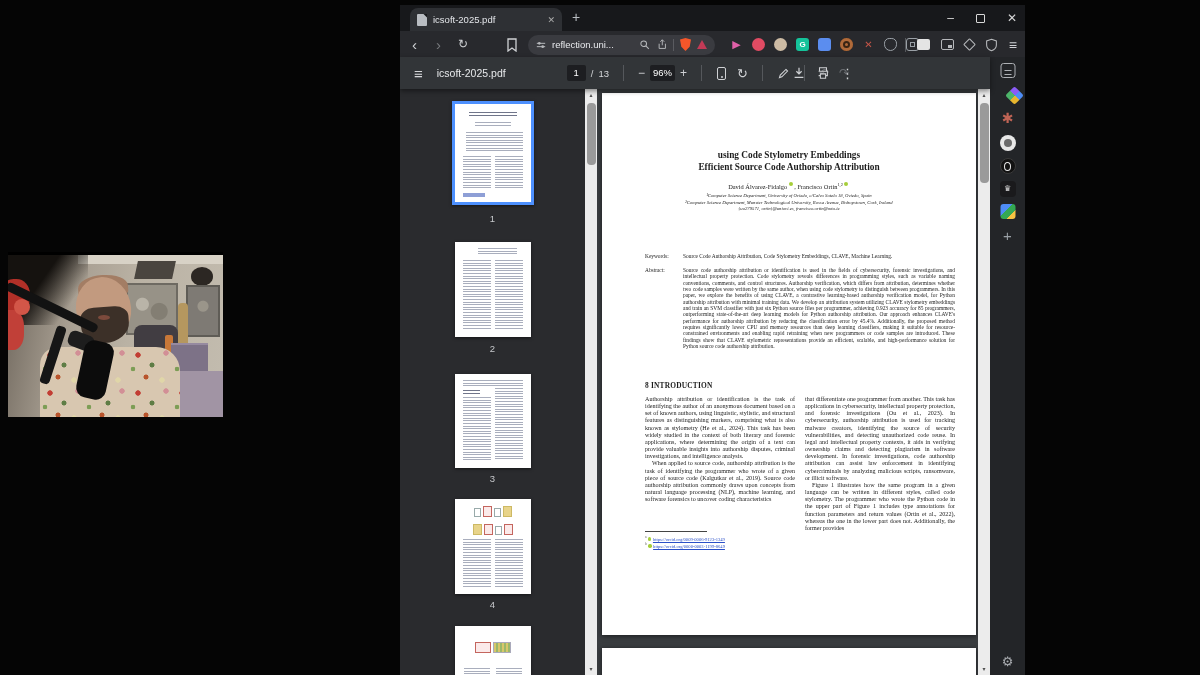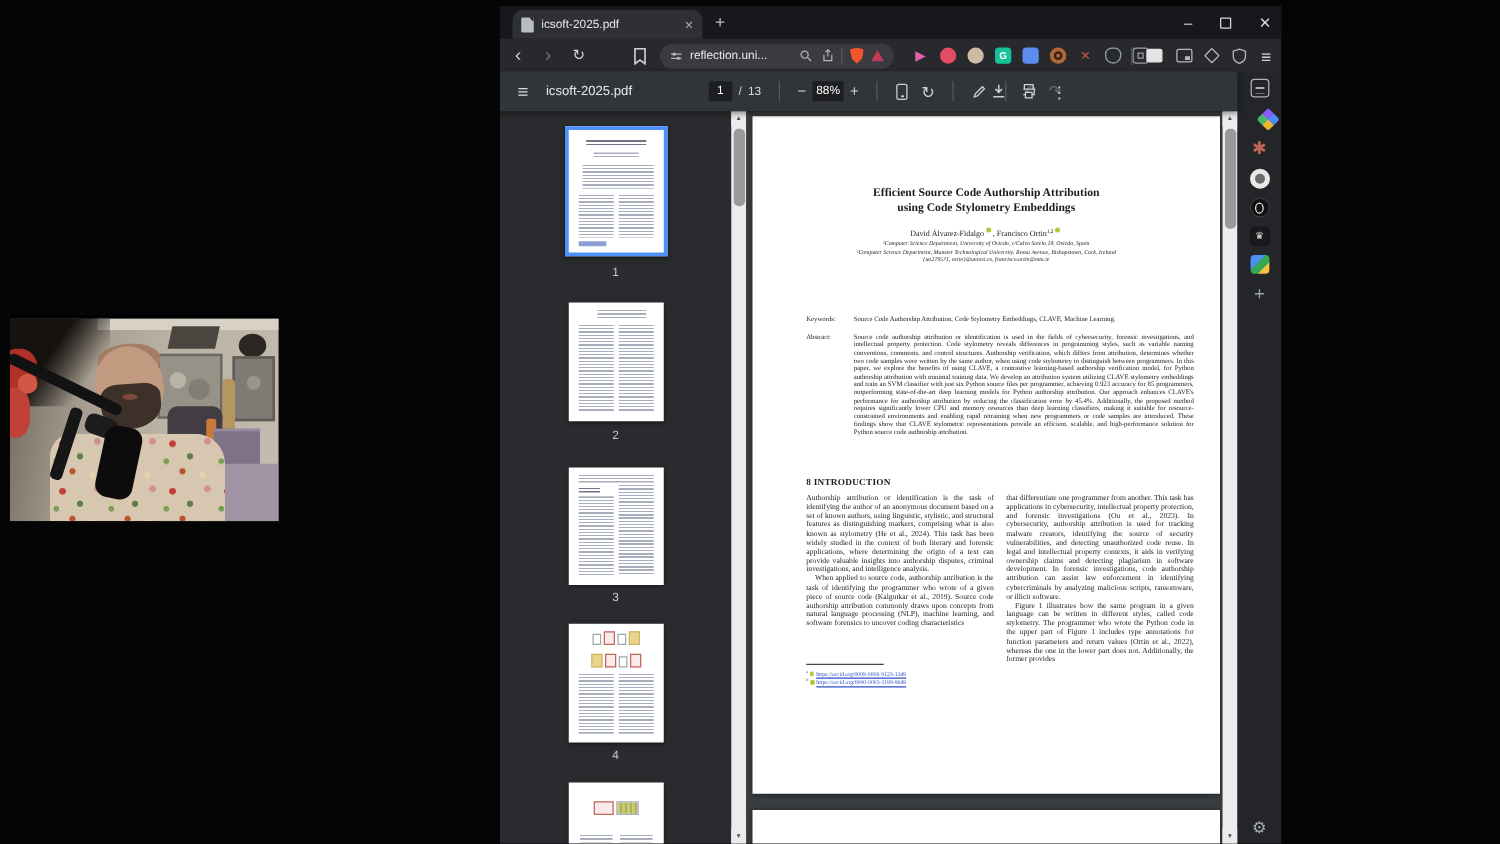--- a/index.html
+++ b/index.html
@@ -239,21 +239,21 @@
     </div>
 
     <div id="pdfbar">
       <span class="menu">≡</span>
       <span class="fname">icsoft-2025.pdf</span>
       <span class="pgbox" style="margin-left:30px;">1</span>
       <span class="sep">/</span>
       <span class="sep" style="margin-left:0;">13</span>
       <span class="vdiv"></span>
       <span class="tbico">−</span>
-      <span class="pgbox">88%</span>
+      <span class="pgbox">96%</span>
       <span class="tbico">+</span>
       <span class="vdiv"></span>
       <span class="fitico"></span>
       <span class="tbico" style="font-size:13px;">↻</span>
       <span class="vdiv"></span>
       <svg width="13" height="13" viewBox="0 0 16 16">
           <path d="M3 13l1-3 7-7 2 2-7 7zM11 3l2 2" fill="none" stroke="#cfd1d4" stroke-width="1.3"></path>
         </svg>
       <span class="vdiv"></span>
       <span class="tbico ghost">↶</span>
@@ -316,22 +316,22 @@
 
     <div class="vscroll" id="thumbscroll">
       <div class="scroll-arrow sa-top">▴</div>
       <div class="scroll-thumb" style="top:14px; height:62px;"></div>
       <div class="scroll-arrow sa-bot">▾</div>
     </div>
 
     <div id="docarea">
       <div id="page">
         <div class="p-title">
+          <div>using Code Stylometry Embeddings</div>
           <div>Efficient Source Code Authorship Attribution</div>
-          <div>using Code Stylometry Embeddings</div>
         </div>
         <div class="p-authors">
           <span>David Álvarez-Fidalgo</span><span class="orcid" style="background-color: rgb(166, 206, 57);"></span><span>, Francisco Ortin</span><sup>1,2</sup><span class="orcid" style="background-color: rgb(166, 206, 57);"></span>
         </div>
         <div class="p-affil" style="top:100px;">¹Computer Science Department, University of Oviedo, c/Calvo Sotelo 18, Oviedo, Spain</div>
         <div class="p-affil" style="top:106.5px;">²Computer Science Department, Munster Technological University, Rossa Avenue, Bishopstown, Cork, Ireland</div>
         <div class="p-affil" style="top:113px;">{uo279571, ortin}@uniovi.es, francisco.ortin@mtu.ie</div>
 
         <div class="p-kw" style="top:160px;">
           <span class="p-label">Keywords:</span>

